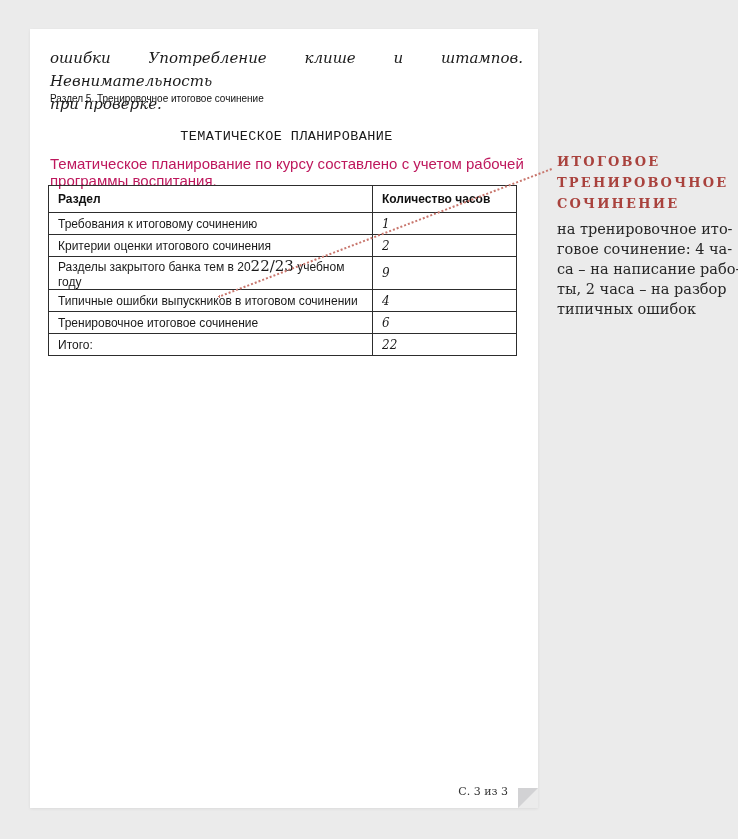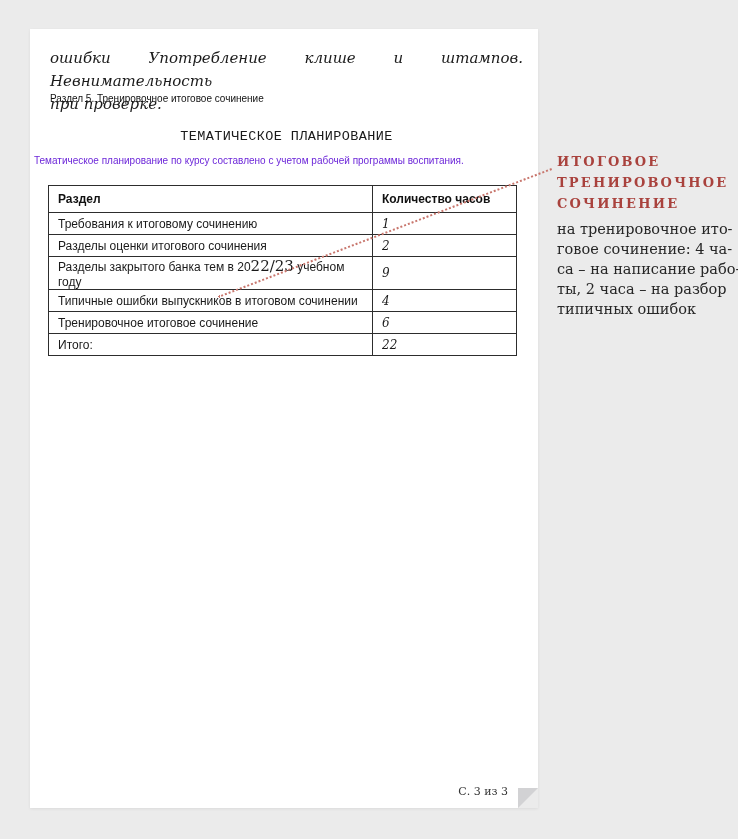--- a/index.html
+++ b/index.html
@@ -42,22 +42,22 @@
     position: absolute;
     left: 20px; top: 100px; width: 473px;
     text-align: center;
     font-size: 13.5px; letter-spacing: 0.4px;
     color: #1a1a1a;
     font-family: Liberation Mono, monospace;
   }
 
   .lead {
     position: absolute;
-    left: 4px; top: 126px; width: 480px;
-    font-size: 10px; color: #6d28d9;
+    left: 20px; top: 126px; width: 480px;
+    font-size: 15px; color: #be185d;
   }
 
   
   table.plan {
     position: absolute;
     left: 18px; top: 156px;
     width: 469px;
     border-collapse: collapse;
     table-layout: fixed;
   }
@@ -167,21 +167,21 @@
         <th>Раздел</th>
         <th>Количество часов</th>
       </tr>
     </thead>
     <tbody>
       <tr>
         <td>Требования к итоговому сочинению</td>
         <td class="hours">1</td>
       </tr>
       <tr>
-        <td>Разделы оценки итогового сочинения</td>
+        <td>Критерии оценки итогового сочинения</td>
         <td class="hours">2</td>
       </tr>
       <tr>
         <td><span>Разделы закрытого банка тем в 20</span><span class="styled-year">22/23</span><span> учебном году</span></td>
         <td class="hours">9</td>
       </tr>
       <tr>
         <td>Типичные ошибки выпускников в итоговом сочинении</td>
         <td class="hours">4</td>
       </tr>

